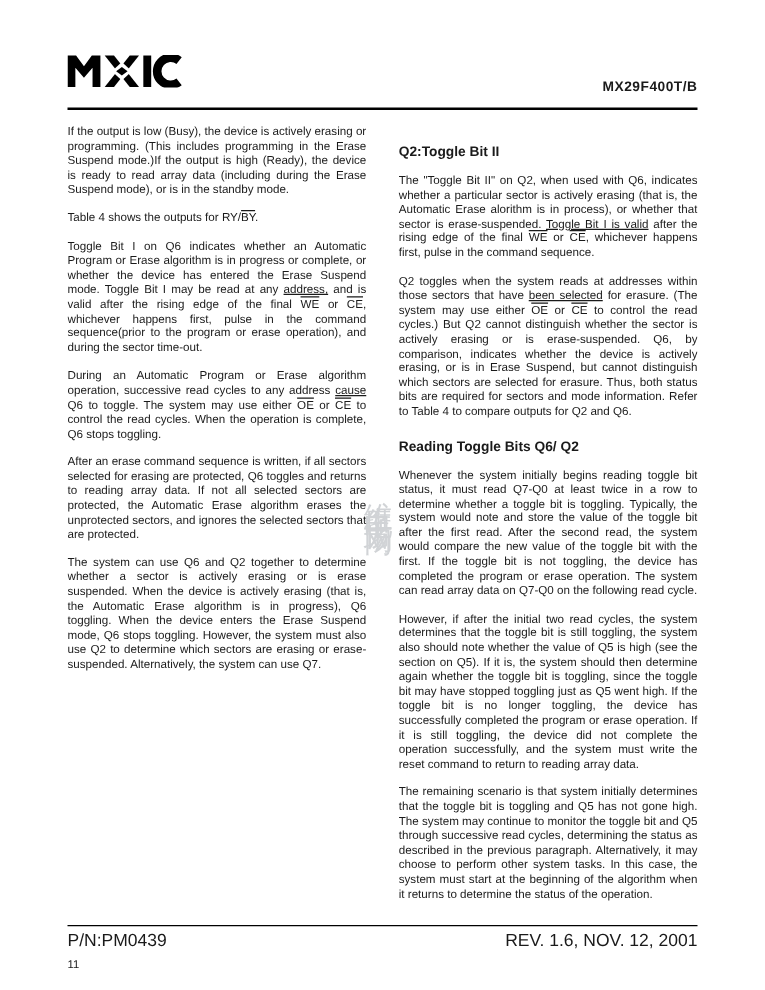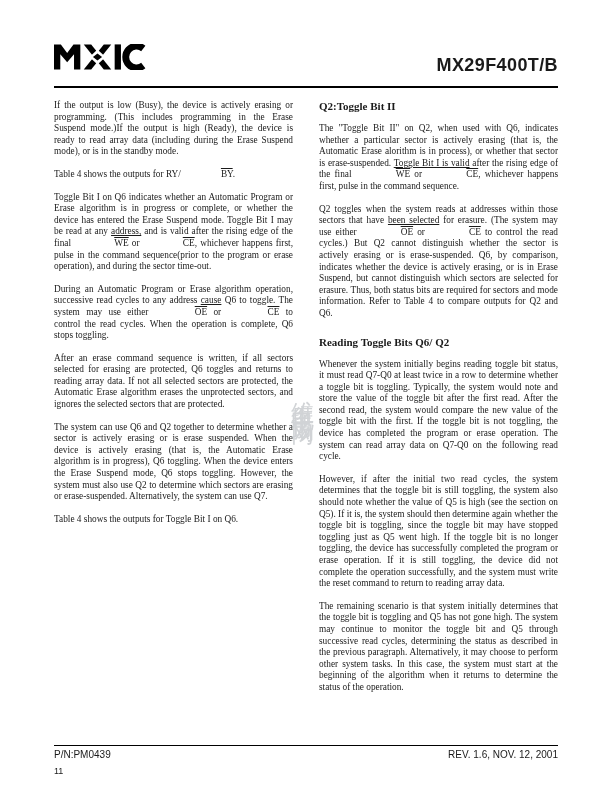--- a/index.html
+++ b/index.html
@@ -24,62 +24,61 @@
   }
   .logo {
     position: absolute;
     left: 0;
     top: 2px;
   }
   .part-title {
     position: absolute;
     right: 0;
     bottom: 12px;
-    font-size: 18px;
+    font-size: 11px;
     font-weight: bold;
     letter-spacing: 0.4px;
   }
   .header-rule {
     position: absolute;
     left: 0;
     right: 0;
     bottom: 0;
     height: 2px;
     background: #000;
   }
   .columns {
     position: absolute;
     top: 100px;
     left: 54px;
     right: 54px;
     bottom: 48px;
     display: flex;
     gap: 26px;
     overflow: hidden;
-    font-family: Liberation Serif, serif;
   }
   .col {
     flex: 1 1 0;
     min-width: 0;
   }
   .col p {
     font-size: 9.3px;
     line-height: 11.6px;
     text-align: justify;
     margin: 0 0 11px 0;
   }
   .col h3 {
     font-size: 11px;
     font-weight: bold;
     margin: 16px 0 11px 0;
   }
   .col h3:first-child {
-    margin-top: 0;
+    margin-top: 16px;
   }
-  .ov { text-decoration: overline; margin-left: 40px; }
+  .ov { text-decoration: overline; }
   .un { text-decoration: underline; }
   .watermark {
     position: absolute;
     left: 288px;
     top: 382px;
     writing-mode: vertical-rl;
     text-orientation: upright;
     font-size: 23px;
     letter-spacing: 4px;
     color: #9aa0a6;
@@ -94,21 +93,21 @@
     bottom: 16px;
   }
   .footer-rule {
     height: 1px;
     background: #000;
     margin-bottom: 3px;
   }
   .footer-row {
     display: flex;
     justify-content: space-between;
-    font-size: 10px;
+    font-size: 14px;
   }
   .page-number {
     text-align: left;
     font-size: 9px;
     margin-top: 6px;
   }
 </style>
 </head>
 <body>
 
@@ -129,21 +128,20 @@
 </div>
 
 <div class="columns">
   <section class="col">
     <p>If the output is low (Busy), the device is actively erasing or programming. (This includes programming in the Erase Suspend mode.)If the output is high (Ready), the device is ready to read array data (including during the Erase Suspend mode), or is in the standby mode.</p>
     <p>Table 4 shows the outputs for RY/<span class="ov">BY</span>.</p>
     <p>Toggle Bit I on Q6 indicates whether an Automatic Program or Erase algorithm is in progress or complete, or whether the device has entered the Erase Suspend mode. Toggle Bit I may be read at any <span class="un">address,</span> and is valid after the rising edge of the final <span class="ov">WE</span> or <span class="ov">CE</span>, whichever happens first, pulse in the command sequence(prior to the program or erase operation), and during the sector time-out.</p>
     <p>During an Automatic Program or Erase algorithm operation, successive read cycles to any address <span class="un">cause</span> Q6 to toggle. The system may use either <span class="ov">OE</span> or <span class="ov">CE</span> to control the read cycles. When the operation is complete, Q6 stops toggling.</p>
     <p>After an erase command sequence is written, if all sectors selected for erasing are protected, Q6 toggles and returns to reading array data. If not all selected sectors are protected, the Automatic Erase algorithm erases the unprotected sectors, and ignores the selected sectors that are protected.</p>
     <p>The system can use Q6 and Q2 together to determine whether a sector is actively erasing or is erase suspended. When the device is actively erasing (that is, the Automatic Erase algorithm is in progress), Q6 toggling. When the device enters the Erase Suspend mode, Q6 stops toggling. However, the system must also use Q2 to determine which sectors are erasing or erase-suspended. Alternatively, the system can use Q7.</p>
-    <p>Table 4 shows the outputs for Toggle Bit I on Q6.</p>
   </section>
   <section class="col">
     <h3>Q2:Toggle Bit II</h3>
     <p>The "Toggle Bit II" on Q2, when used with Q6, indicates whether a particular sector is actively erasing (that is, the Automatic Erase alorithm is in process), or whether that sector is erase-suspended. <span class="un">Toggle Bit I is valid</span> after the rising edge of the final <span class="ov">WE</span> or <span class="ov">CE</span>, whichever happens first, pulse in the command sequence.</p>
     <p>Q2 toggles when the system reads at addresses within those sectors that have <span class="un">been selected</span> for erasure. (The system may use either <span class="ov">OE</span> or <span class="ov">CE</span> to control the read cycles.) But Q2 cannot distinguish whether the sector is actively erasing or is erase-suspended. Q6, by comparison, indicates whether the device is actively erasing, or is in Erase Suspend, but cannot distinguish which sectors are selected for erasure. Thus, both status bits are required for sectors and mode information. Refer to Table 4 to compare outputs for Q2 and Q6.</p>
     <h3>Reading Toggle Bits Q6/ Q2</h3>
     <p>Whenever the system initially begins reading toggle bit status, it must read Q7-Q0 at least twice in a row to determine whether a toggle bit is toggling. Typically, the system would note and store the value of the toggle bit after the first read. After the second read, the system would compare the new value of the toggle bit with the first. If the toggle bit is not toggling, the device has completed the program or erase operation. The system can read array data on Q7-Q0 on the following read cycle.</p>
     <p>However, if after the initial two read cycles, the system determines that the toggle bit is still toggling, the system also should note whether the value of Q5 is high (see the section on Q5). If it is, the system should then determine again whether the toggle bit is toggling, since the toggle bit may have stopped toggling just as Q5 went high. If the toggle bit is no longer toggling, the device has successfully completed the program or erase operation. If it is still toggling, the device did not complete the operation successfully, and the system must write the reset command to return to reading array data.</p>
     <p>The remaining scenario is that system initially determines that the toggle bit is toggling and Q5 has not gone high. The system may continue to monitor the toggle bit and Q5 through successive read cycles, determining the status as described in the previous paragraph. Alternatively, it may choose to perform other system tasks. In this case, the system must start at the beginning of the algorithm when it returns to determine the status of the operation.</p>
   </section>

